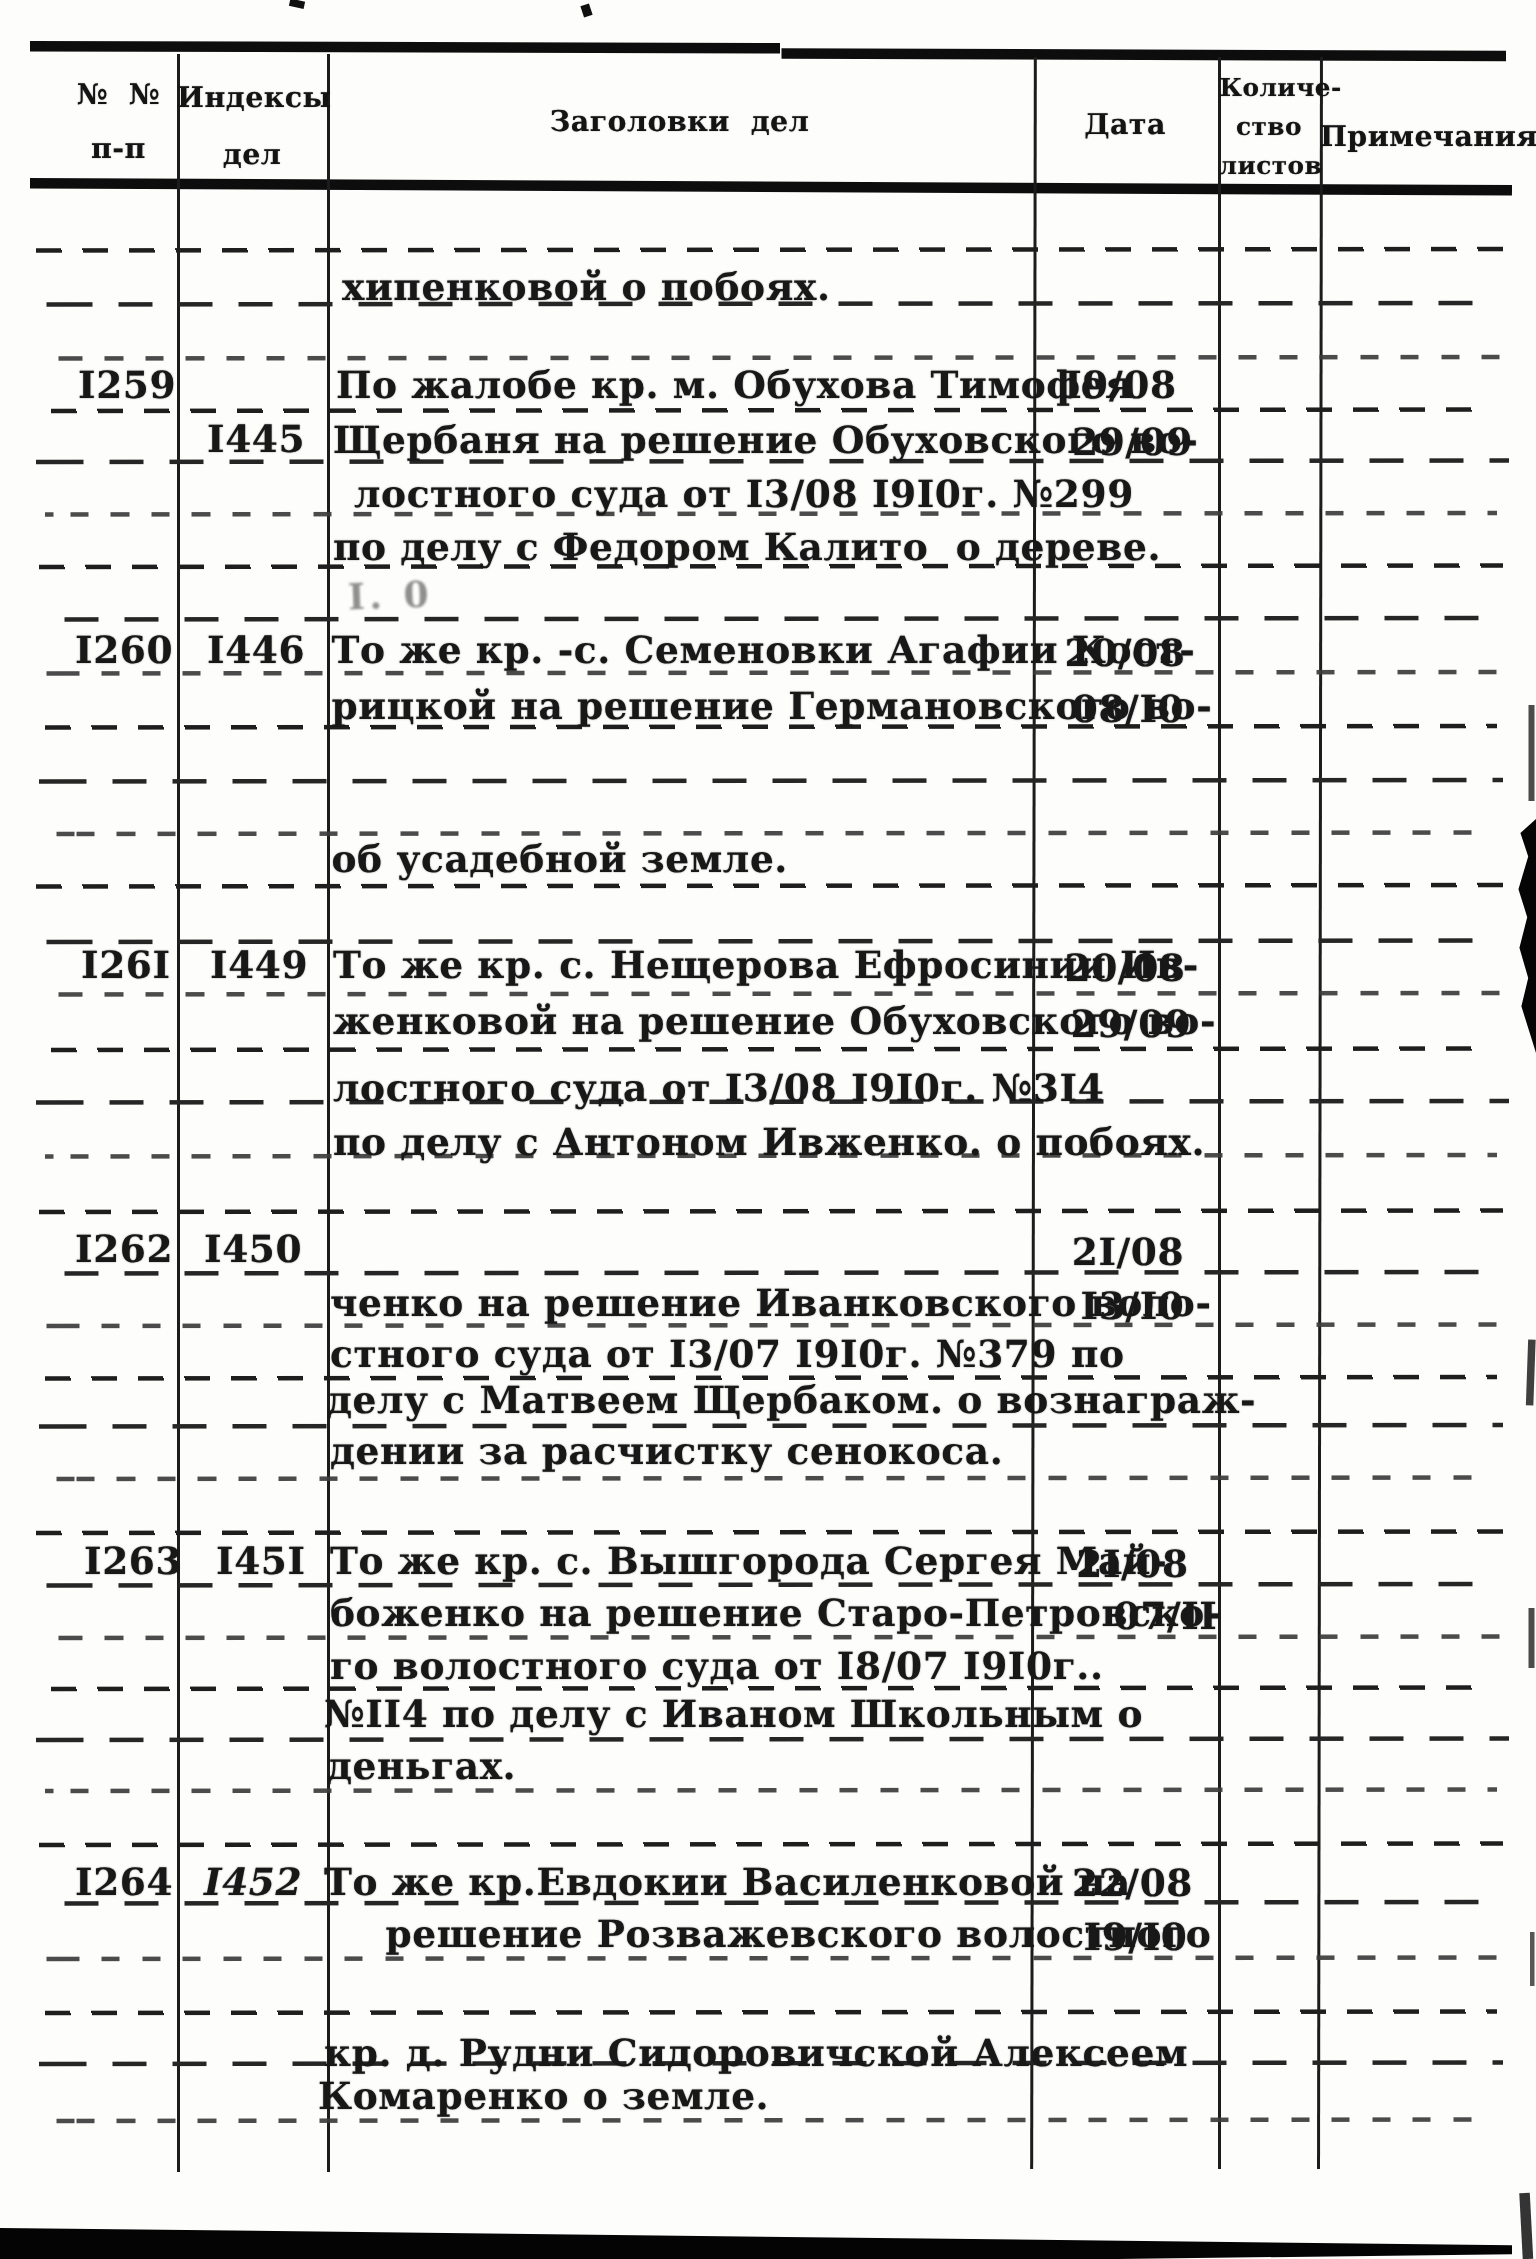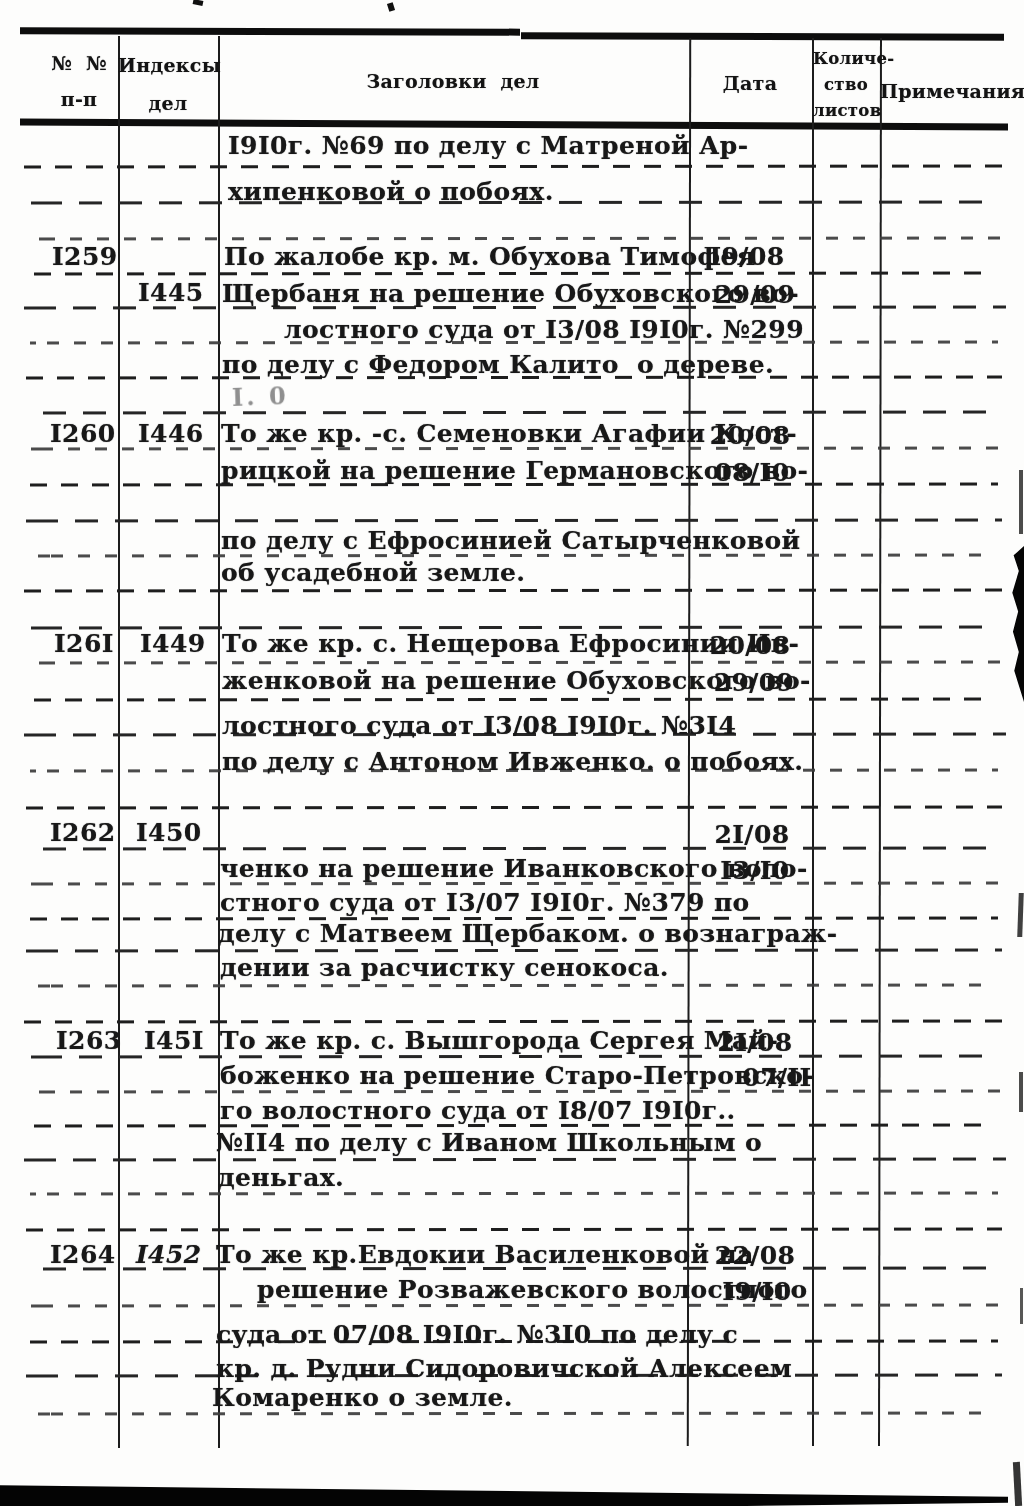--- a/index.html
+++ b/index.html
@@ -104,39 +104,37 @@
   <div class="h" style="left:40px;top:88px;width:78px;">п-п</div>
   <div class="h" style="left:118px;top:54px;width:100px;">Индексы</div>
   <div class="h" style="left:118px;top:92px;width:100px;">дел</div>
   <div class="h" style="left:218px;top:70px;width:470px;">Заголовки  дел</div>
   <div class="h" style="left:688px;top:72px;width:124px;">Дата</div>
   <div class="h small" style="left:813px;top:48px;width:66px;">Количе-</div>
   <div class="h small" style="left:813px;top:74px;width:66px;">ство</div>
   <div class="h small" style="left:813px;top:100px;width:66px;">листов</div>
   <div class="h" style="left:880px;top:80px;width:130px;">Примечания</div>
 
-  <div class="t" style="left:228px;top:132px;">I9I0г. №69 по делу с Матреной Ар-</div>
   <div class="t" style="left:228px;top:178px;">хипенковой о побоях.</div>
 
   <div class="t num" style="left:52px;top:243px;">I259</div>
   <div class="t num" style="left:138px;top:243px;margin-top:36px;">I445</div>
   <div class="t" style="left:224px;top:243px;">По жалобе кр. м. Обухова Тимофея</div>
   <div class="t" style="left:222px;top:280px;">Щербаня на решение Обуховского во-</div>
-  <div class="t" style="left:236px;top:316px;margin-left:48px;">лостного суда от I3/08 I9I0г. №299</div>
+  <div class="t" style="left:236px;top:316px;">лостного суда от I3/08 I9I0г. №299</div>
   <div class="t" style="left:222px;top:351px;">по делу с Федором Калито  о дереве.</div>
   <div class="t date" style="left:692px;top:243px;">I9/08</div>
   <div class="t date" style="left:700px;top:281px;">29/09</div>
 
   <div class="smudge" style="left:232px;top:382px;">I. 0</div>
 
   <div class="t num" style="left:50px;top:420px;">I260</div>
   <div class="t num" style="left:138px;top:420px;">I446</div>
   <div class="t" style="left:221px;top:420px;">То же кр. -с. Семеновки Агафии Кост-</div>
   <div class="t" style="left:221px;top:457px;">рицкой на решение Германовского во-</div>
-  <div class="t" style="left:221px;top:527px;">по делу с Ефросинией Сатырченковой</div>
   <div class="t" style="left:221px;top:559px;">об усадебной земле.</div>
   <div class="t date" style="left:695px;top:422px;">20/08</div>
   <div class="t date" style="left:697px;top:459px;">08/I0</div>
 
   <div class="t num" style="left:54px;top:630px;">I26I</div>
   <div class="t num" style="left:140px;top:630px;">I449</div>
   <div class="t" style="left:222px;top:630px;">То же кр. с. Нещерова Ефросинии Ив-</div>
   <div class="t" style="left:222px;top:667px;">женковой на решение Обуховского во-</div>
   <div class="t" style="left:222px;top:712px;">лостного суда от I3/08 I9I0г. №3I4</div>
   <div class="t" style="left:222px;top:748px;">по делу с Антоном Ивженко. о побоях.</div>
@@ -159,21 +157,20 @@
   <div class="t" style="left:220px;top:1097px;">го волостного суда от I8/07 I9I0г..</div>
   <div class="t" style="left:216px;top:1129px;">№II4 по делу с Иваном Школьным о</div>
   <div class="t" style="left:218px;top:1164px;">деньгах.</div>
   <div class="t date" style="left:700px;top:1029px;">2I/08</div>
   <div class="t date" style="left:679px;top:1064px;margin-left:43px;">07/II</div>
 
   <div class="t num" style="left:50px;top:1241px;">I264</div>
   <div class="t num" style="left:136px;top:1241px;font-style:italic;">I452</div>
   <div class="t" style="left:216px;top:1241px;">То же кр.Евдокии Василенковой на</div>
   <div class="t" style="left:218px;top:1276px;padding-left:39px;">решение Розважевского волостного</div>
-  <div class="t" style="left:216px;top:1321px;">суда от 07/08 I9I0г. №3I0 по делу с</div>
   <div class="t" style="left:216px;top:1355px;">кр. д. Рудни Сидоровичской Алексеем</div>
   <div class="t" style="left:212px;top:1384px;">Комаренко о земле.</div>
   <div class="t date" style="left:700px;top:1242px;">22/08</div>
   <div class="t date" style="left:702px;top:1278px;">I9/I0</div>
 
   <div class="speck" style="left:193px;top:0;width:10px;height:5px;transform:rotate(12deg);"></div>
   <div class="speck" style="left:388px;top:3px;width:6px;height:8px;transform:rotate(-18deg);"></div>
   <div class="speck" style="left:1019px;top:470px;width:4px;height:64px;opacity:.75;"></div>
   <div class="edge-blob" style="left:1011px;top:546px;width:13px;height:156px;"></div>
   <div class="speck" style="left:1018px;top:893px;width:5px;height:44px;opacity:.8;transform:rotate(2deg);"></div>

